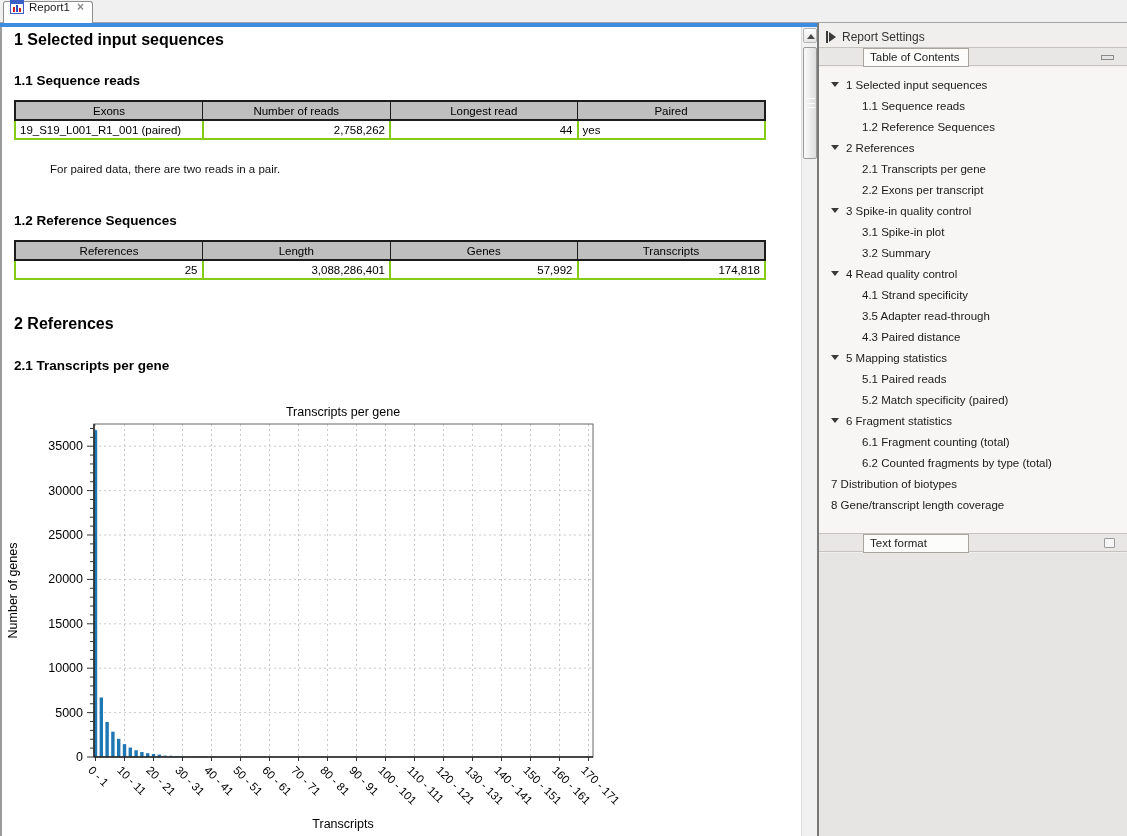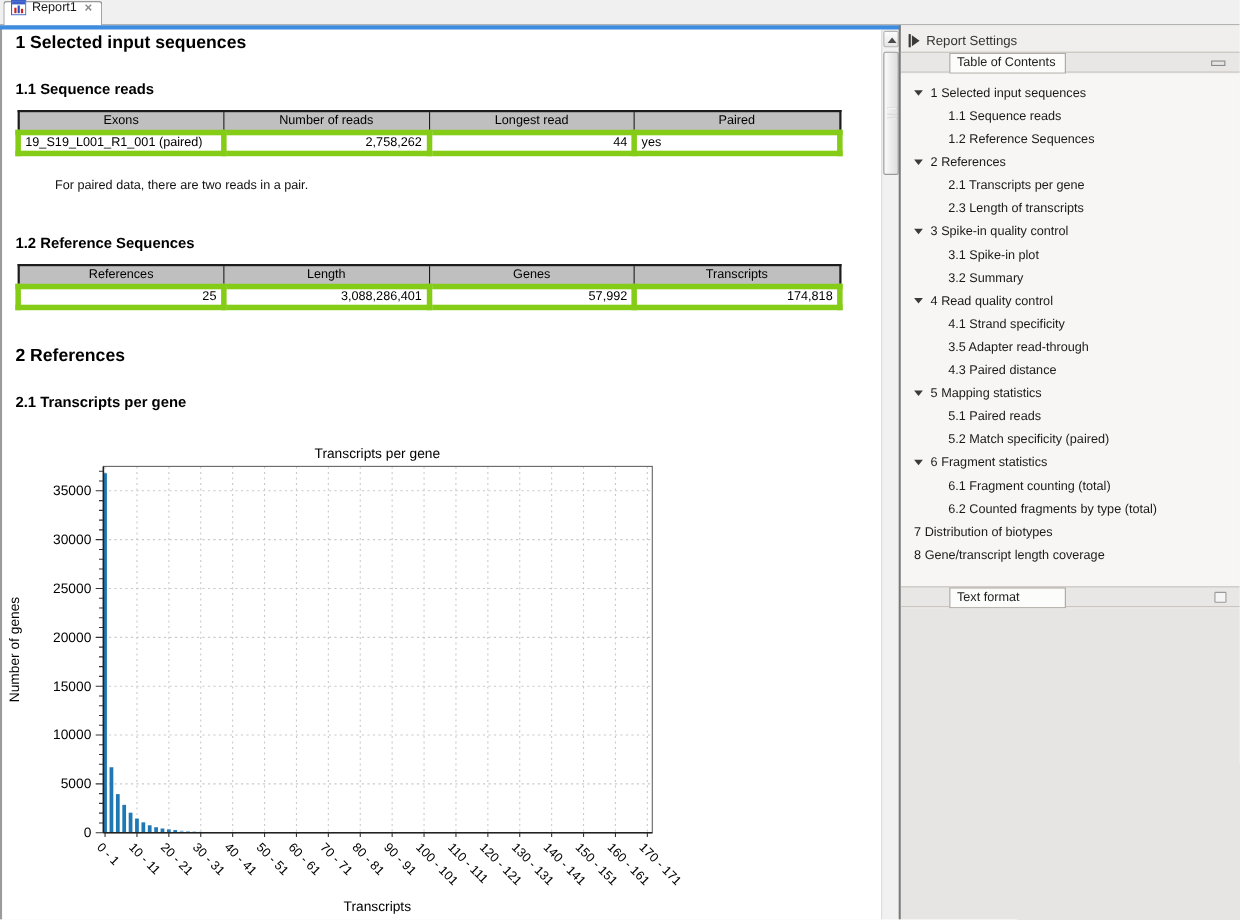--- a/index.html
+++ b/index.html
@@ -17,21 +17,21 @@
   
   .content { position:absolute; left:2px; top:27px; width:799px; height:809px; background:#ffffff; overflow:hidden; }
   .screen::before { content:""; position:absolute; left:0; top:23px; width:2px; height:813px; background:#9b9b9b; }
   .h1 { position:absolute; left:12px; font-size:16px; font-weight:bold; color:#000; }
   .h2 { position:absolute; left:12px; font-size:13.5px; font-weight:bold; color:#000; }
   .note { position:absolute; left:12px; font-size:11.5px; color:#111; }
 
   table.rtable { position:absolute; left:12px; width:752px; border-collapse:collapse; font-size:11.5px; color:#000; table-layout:fixed; }
   table.rtable { border:2px solid #1c1c1c; }
   table.rtable th { background:#bfbfbf; font-weight:normal; text-align:center; height:19px; border:1px solid #1c1c1c; border-bottom:2px solid #1c1c1c; padding:0 4px; }
-  table.rtable td { height:19px; border:5px solid #84cc16; padding:0 4px; background:#fff; }
+  table.rtable td { height:19px; border:2px solid #84cc16; padding:0 4px; background:#fff; }
   td.al { text-align:left; } td.ar { text-align:right; }
 
   #chart-wrap { position:absolute; left:0; top:373px; width:660px; height:436px; }
   #chart-svg { font-family:"Liberation Sans", sans-serif; }
 
   
   .vscroll { position:absolute; left:801px; top:27px; width:16px; height:809px; background:#f1f1f1; border-left:1px solid #dcdcdc; }
   .scroll-up { position:absolute; left:1px; top:1px; width:14px; height:15px; background:linear-gradient(#fdfdfd,#e6e6e6); border:1px solid #b4b4b4; border-radius:2px; }
   .arrow-up { position:absolute; left:3px; top:5px; width:0; height:0; border-left:4px solid transparent; border-right:4px solid transparent; border-bottom:5px solid #4a4a4a; }
   .scroll-thumb { position:absolute; left:1px; top:20px; width:14px; height:112px; background:linear-gradient(90deg,#fafafa,#dedede); border:1px solid #9a9a9a; border-radius:2px; }
@@ -322,21 +322,21 @@
           <span>1.2 Reference Sequences</span>
         </div>
         <div class="toc-item lvl1">
           <span class="tri-down"></span>
           <span>2 References</span>
         </div>
         <div class="toc-item lvl2">
           <span>2.1 Transcripts per gene</span>
         </div>
         <div class="toc-item lvl2">
-          <span>2.3 Length of transcripts</span>
+          <span>2.2 Exons per transcript</span>
         </div>
         <div class="toc-item lvl1">
           <span class="tri-down"></span>
           <span>3 Spike-in quality control</span>
         </div>
         <div class="toc-item lvl2">
           <span>3.1 Spike-in plot</span>
         </div>
         <div class="toc-item lvl2">
           <span>3.2 Summary</span>

